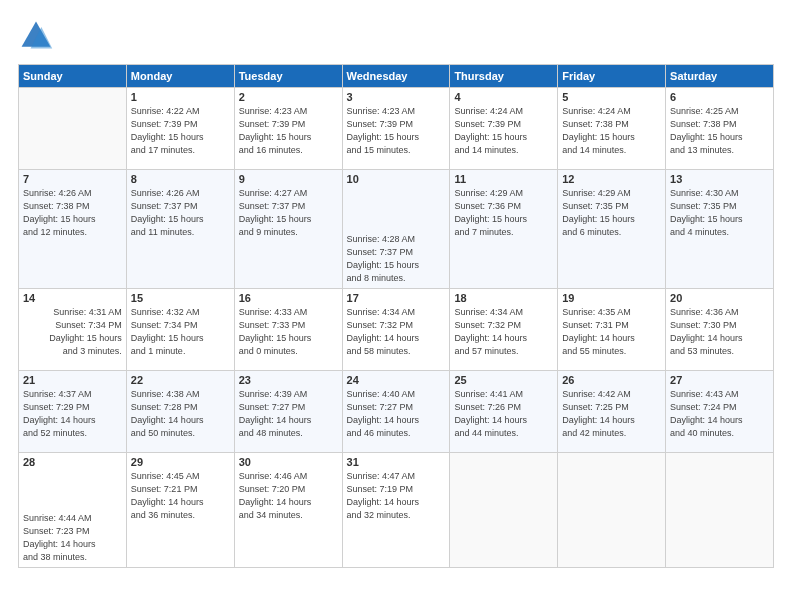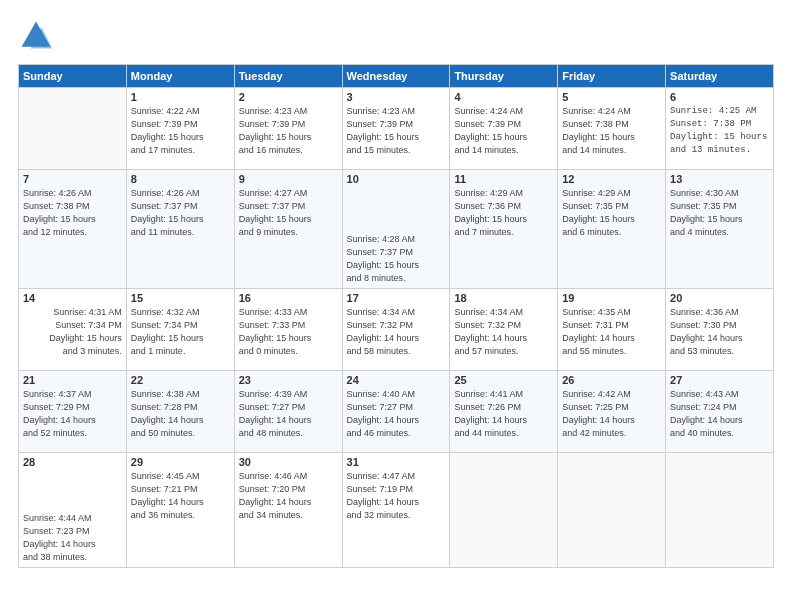--- a/index.html
+++ b/index.html
@@ -159,21 +159,21 @@
           </td>
           <td>
             <div class="day-num">5</div>
             <div class="day-info" style="white-space: pre-line;">Sunrise: 4:24 AM
 Sunset: 7:38 PM
 Daylight: 15 hours
 and 14 minutes.</div>
           </td>
           <td>
             <div class="day-num">6</div>
-            <div class="day-info" style="white-space: pre-line; font-family: Liberation Mono, monospace;">Sunrise: 4:25 AM
+            <div class="day-info" style="white-space: pre-line;">Sunrise: 4:25 AM
 Sunset: 7:38 PM
 Daylight: 15 hours
 and 13 minutes.</div>
           </td>
         </tr>
         <tr>
           <td>
             <div class="day-num">7</div>
             <div class="day-info" style="white-space: pre-line;">Sunrise: 4:26 AM
 Sunset: 7:38 PM

